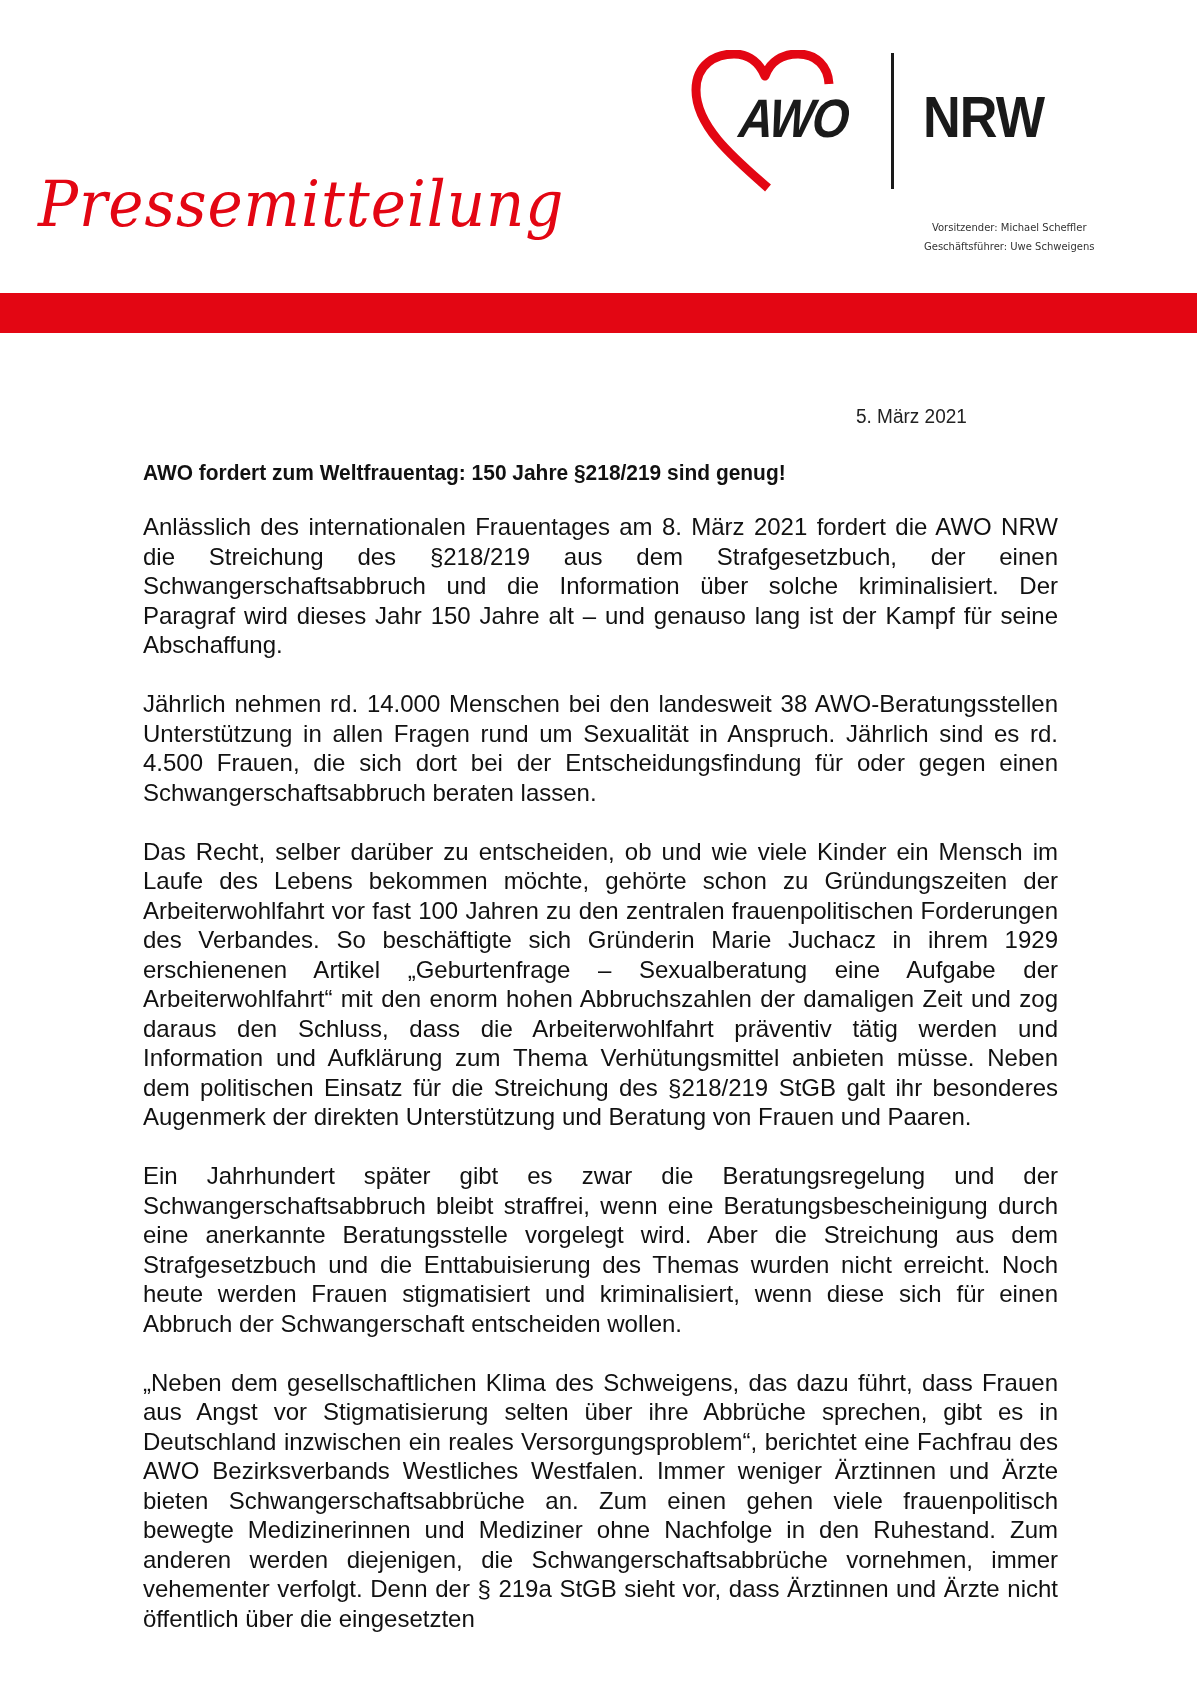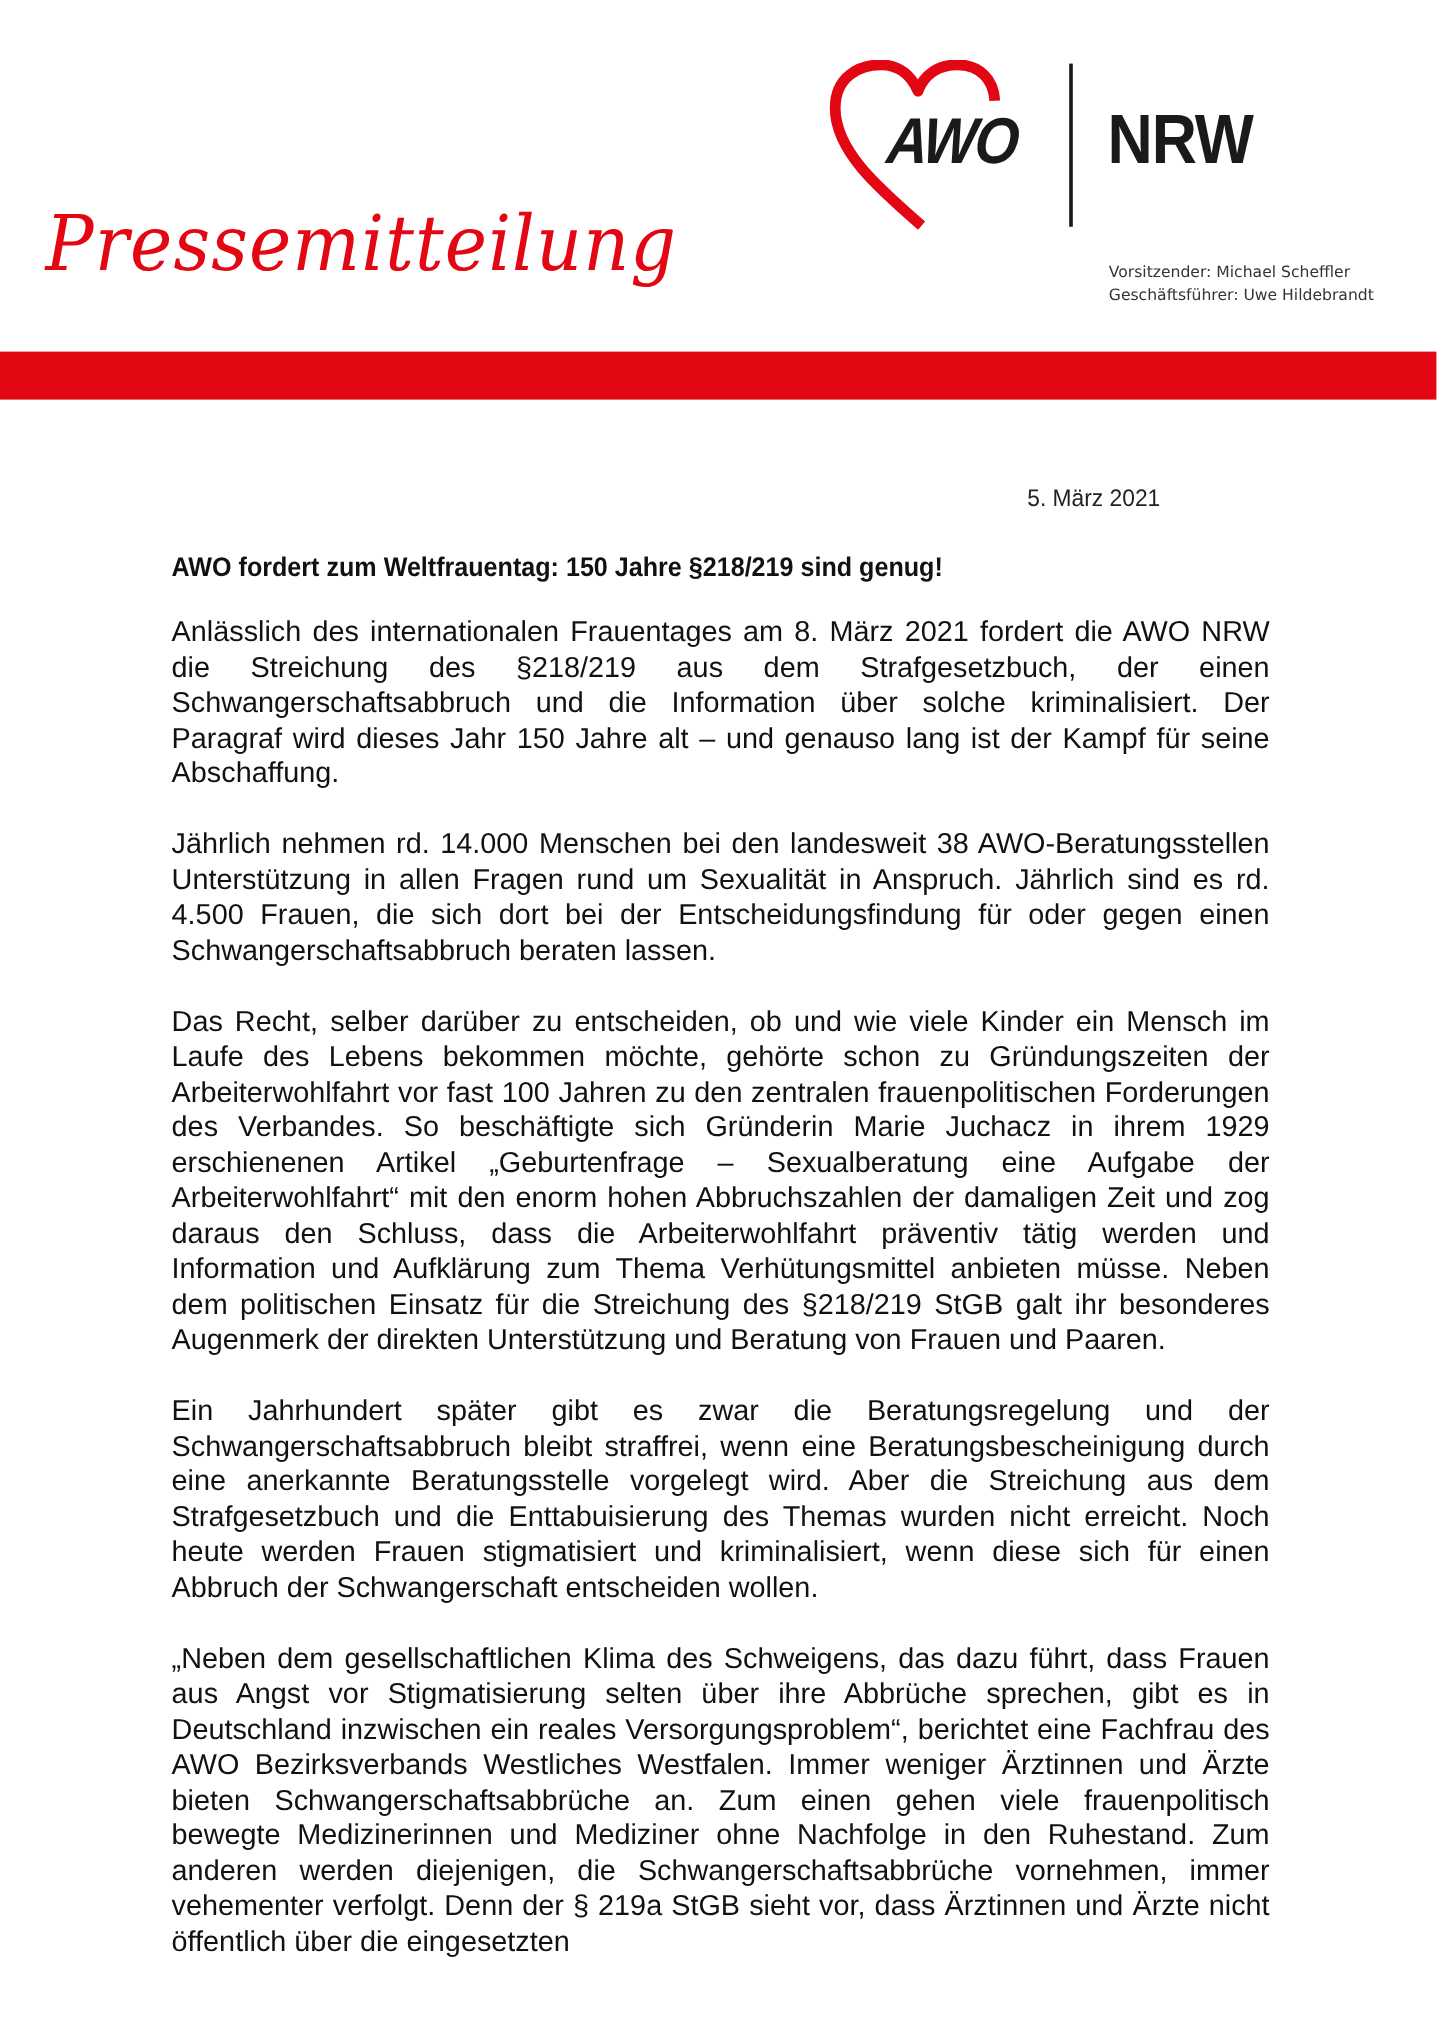--- a/index.html
+++ b/index.html
@@ -69,23 +69,24 @@
       letter-spacing: 1px;
       font-weight: 400;
       transform: scaleX(0.93);
       transform-origin: left top;
     }
     .officers {
       position: absolute;
       left: 924px;
       top: 218px;
       font-family: "DejaVu Sans", "Liberation Sans", sans-serif;
-      font-size: 13px;
+      font-size: 10px;
       line-height: 19px;
       color: #333333;
+      text-align: center;
     }
     .officers div { white-space: nowrap; }
     .red-bar {
       position: absolute;
       left: 0;
       top: 293px;
       width: 1197px;
       height: 40px;
       background: #e30613;
     }
@@ -134,21 +135,21 @@
   <path d="M78 138 C 40 105, 6 75, 6 40 C 6 14, 26 4, 44 4 C 60 4, 70 14, 75 26 C 80 12, 92 4, 108 4 C 126 4, 138 16, 139 34" fill="none" stroke="#e30613" stroke-width="9" stroke-linecap="butt" stroke-linejoin="round"></path>
 </svg>
 <div class="logo-awo">AWO</div>
 <div class="logo-divider"></div>
 <div class="logo-nrw">NRW</div>
 
 <div class="press-title">Pressemitteilung</div>
 
 <div class="officers">
   <div>Vorsitzender: Michael Scheffler</div>
-  <div>Geschäftsführer: Uwe Hildebrandt</div>
+  <div>Geschäftsführer: Uwe Schweigens</div>
 </div>
 
 <div class="red-bar"></div>
 
 <div class="date">5. März 2021</div>
 
 <div class="headline">AWO fordert zum Weltfrauentag: 150 Jahre §218/219 sind genug!</div>
 
 <div class="body-text">
   <p>Anlässlich des internationalen Frauentages am 8. März 2021 fordert die AWO NRW die Streichung des §218/219 aus dem Strafgesetzbuch, der einen Schwangerschaftsabbruch und die Information über solche kriminalisiert. Der Paragraf wird dieses Jahr 150 Jahre alt – und genauso lang ist der Kampf für seine Abschaffung.</p>

